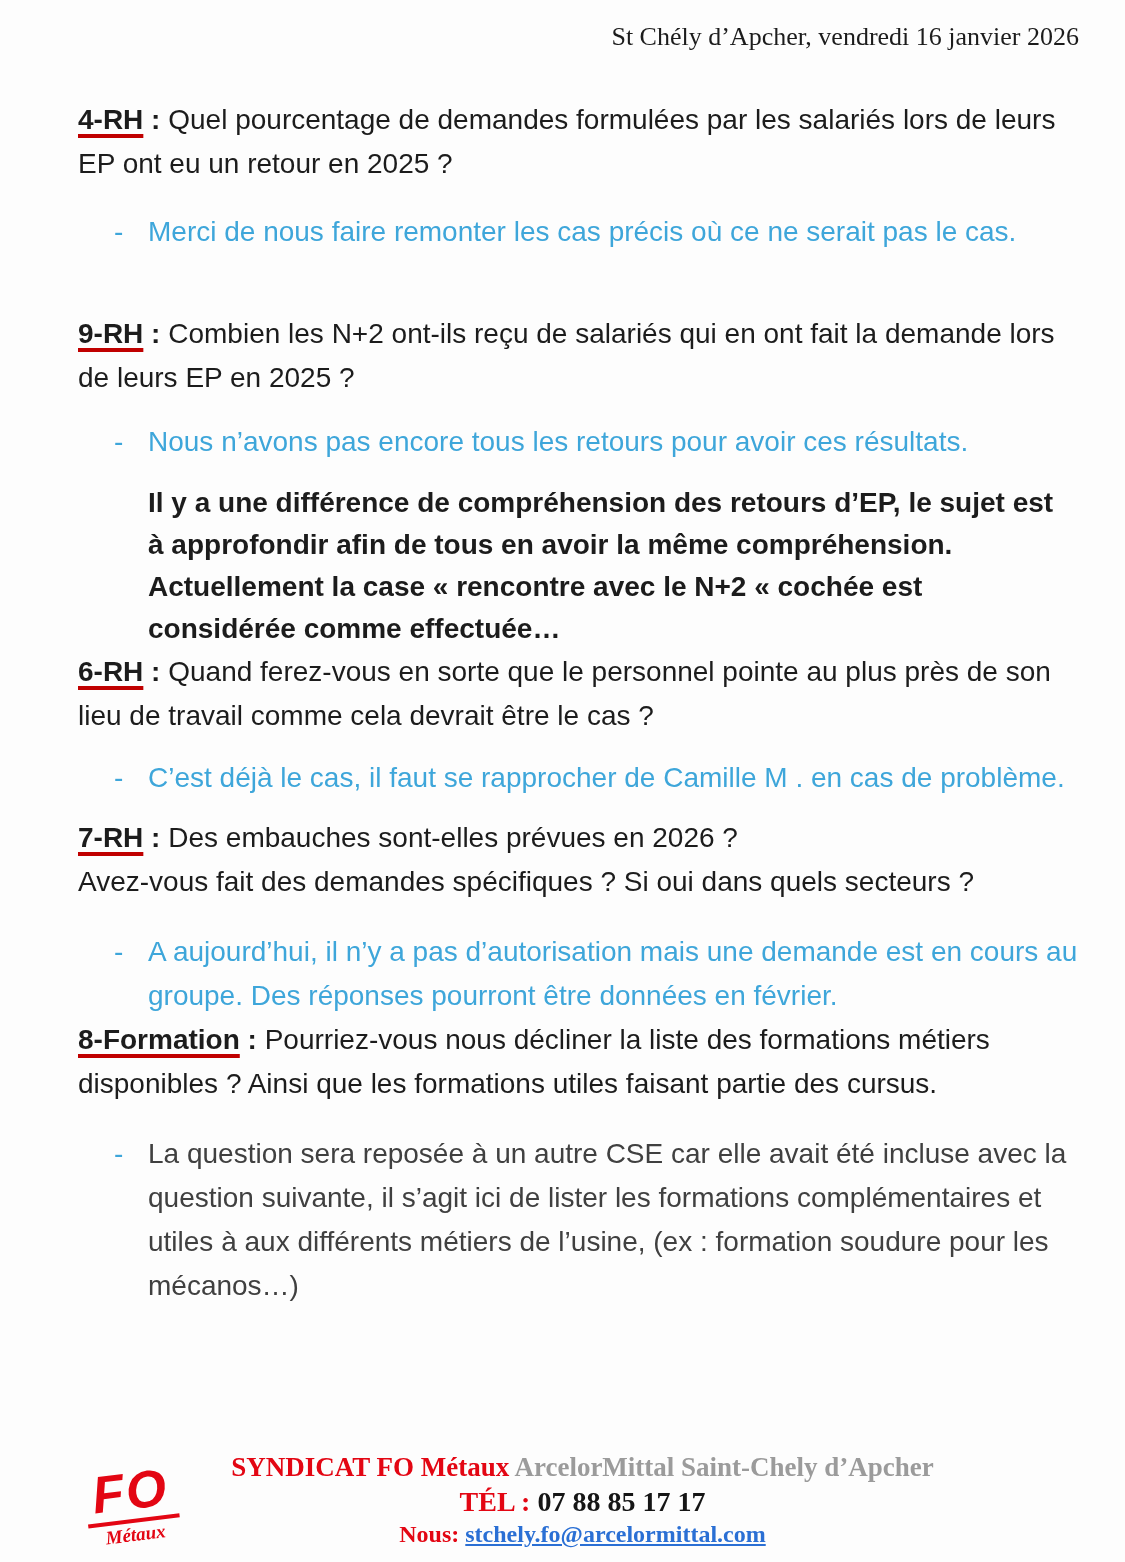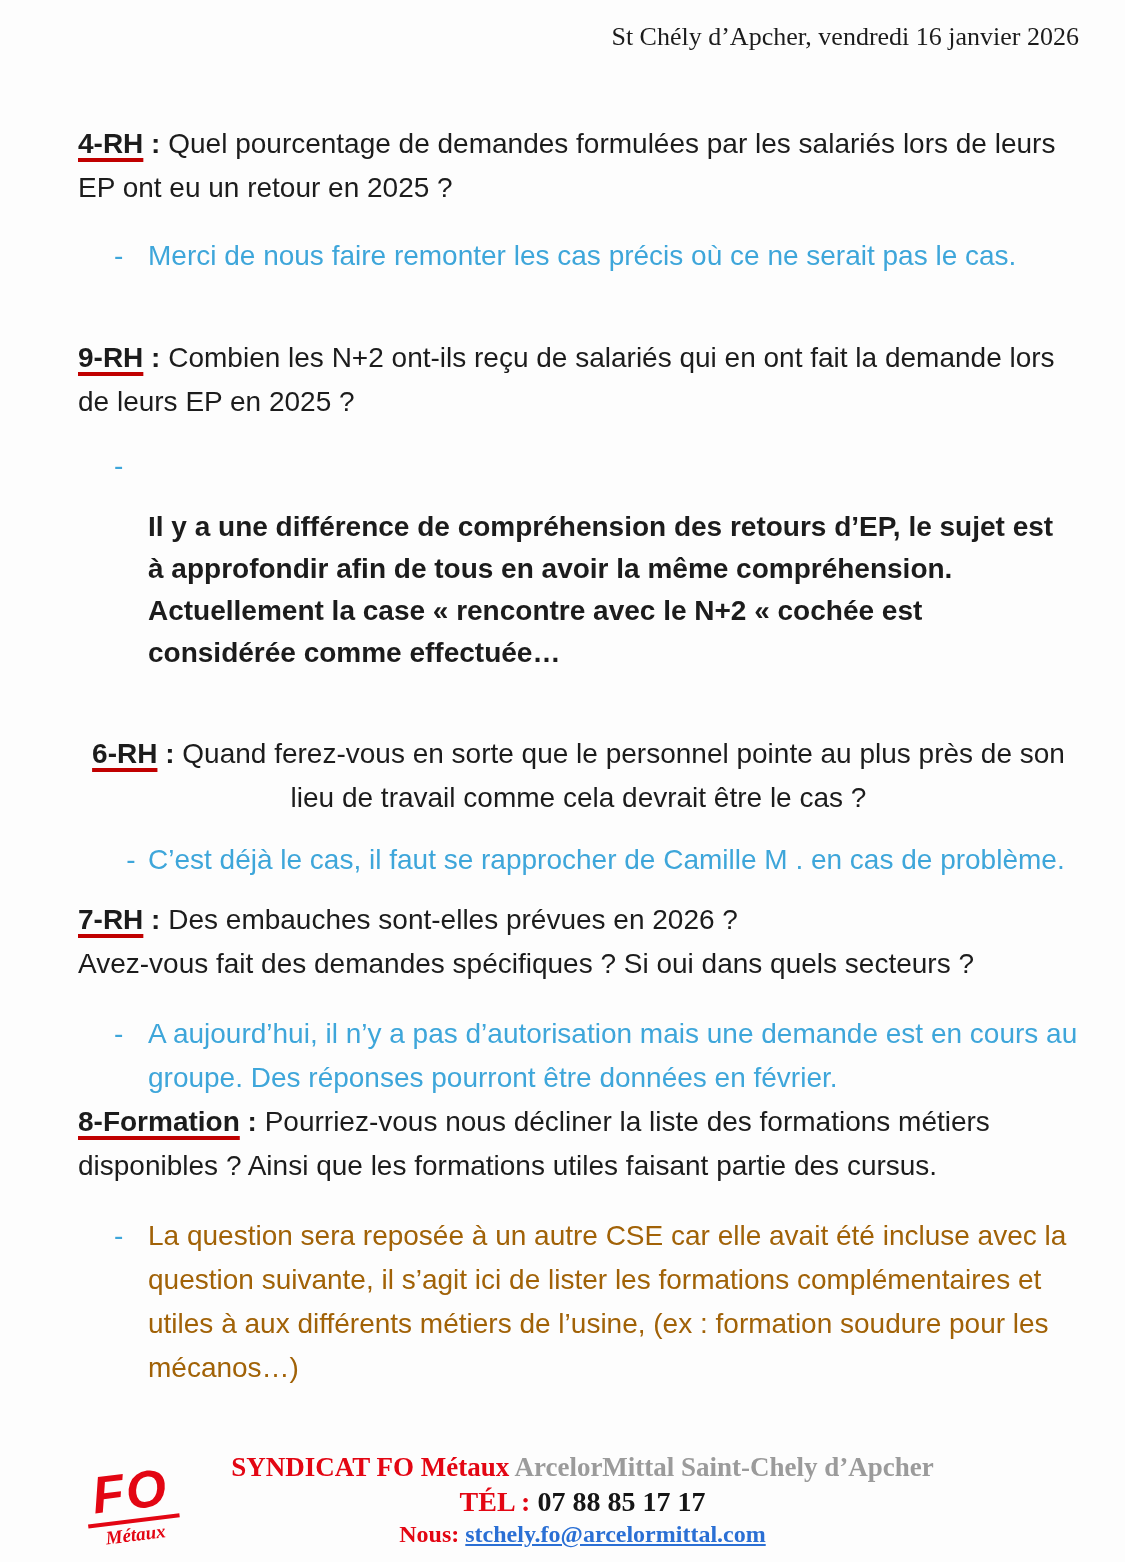--- a/index.html
+++ b/index.html
@@ -19,30 +19,30 @@
     font-weight:700;
     text-decoration:underline;
     text-decoration-color:var(--heading-underline-red,#c00000);
     text-decoration-thickness:3.5px;
     text-underline-offset:5px;
   }
   .q-sep{font-weight:700;white-space:pre;}
   .answer{display:flex;margin-left:36px;font-size:28px;line-height:44px;}
   .answer .dash{width:34px;flex:0 0 34px;color:var(--answer-blue,#3ea6da);}
   .answer.blue .a-text{color:var(--answer-blue,#3ea6da);}
-  .answer.black .a-text{color:#a16207;}
+  .answer.black .a-text{color:#404040;}
   .note{
     margin:18px 0 0 70px;font-size:28px;line-height:42px;font-weight:700;
     color:#1c1c1c;max-width:915px;
   }
-  .sec-q4{margin-top:70px;}
+  .sec-q4{margin-top:46px;}
   .sec-q4 .answer{margin-top:24px;}
   .sec-q5{margin-top:58px;}
   .sec-q5 .answer{margin-top:20px;}
-  .sec-q6{margin-top:58px;text-align:center;}
+  .sec-q6{}
   .sec-q6 .answer{margin-top:18px;}
   .sec-q7{margin-top:16px;}
   .sec-q7 .answer{margin-top:26px;}
   .sec-q8{}
   .sec-q8 .answer{margin-top:26px;}
 
   .footer{position:absolute;left:0;right:0;bottom:14px;height:96px;}
   .footer-text{
     text-align:center;font-family:"Liberation Serif",serif;font-weight:700;
     padding-left:40px;
@@ -81,20 +81,21 @@
     <div class="answer blue">
       <span class="dash">-</span>
       <span class="a-text">Merci de nous faire remonter les cas précis où ce ne serait pas le cas.</span>
     </div>
   </section>
 
   <section class="sec-q5">
     <p class="q-text"><span class="q-label">9-RH</span><span class="q-sep"> : </span><span>Combien les N+2 ont-ils reçu de salariés qui en ont fait la demande lors de leurs EP en 2025 ?</span></p>
     <div class="answer blue">
       <span class="dash">-</span>
+      <span class="a-text">Nous n’avons pas encore tous les retours pour avoir ces résultats.</span>
     </div>
     <p class="note">Il y a une différence de compréhension des retours d’EP, le sujet est à approfondir afin de tous en avoir la même compréhension. Actuellement la case « rencontre avec le N+2 « cochée est considérée comme effectuée…</p>
   </section>
 
   <section class="sec-q6">
     <p class="q-text"><span class="q-label">6-RH</span><span class="q-sep"> : </span><span>Quand ferez-vous en sorte que le personnel pointe au plus près de son lieu de travail comme cela devrait être le cas ?</span></p>
     <div class="answer blue">
       <span class="dash">-</span>
       <span class="a-text">C’est déjà le cas, il faut se rapprocher de Camille M . en cas de problème.</span>
     </div>

